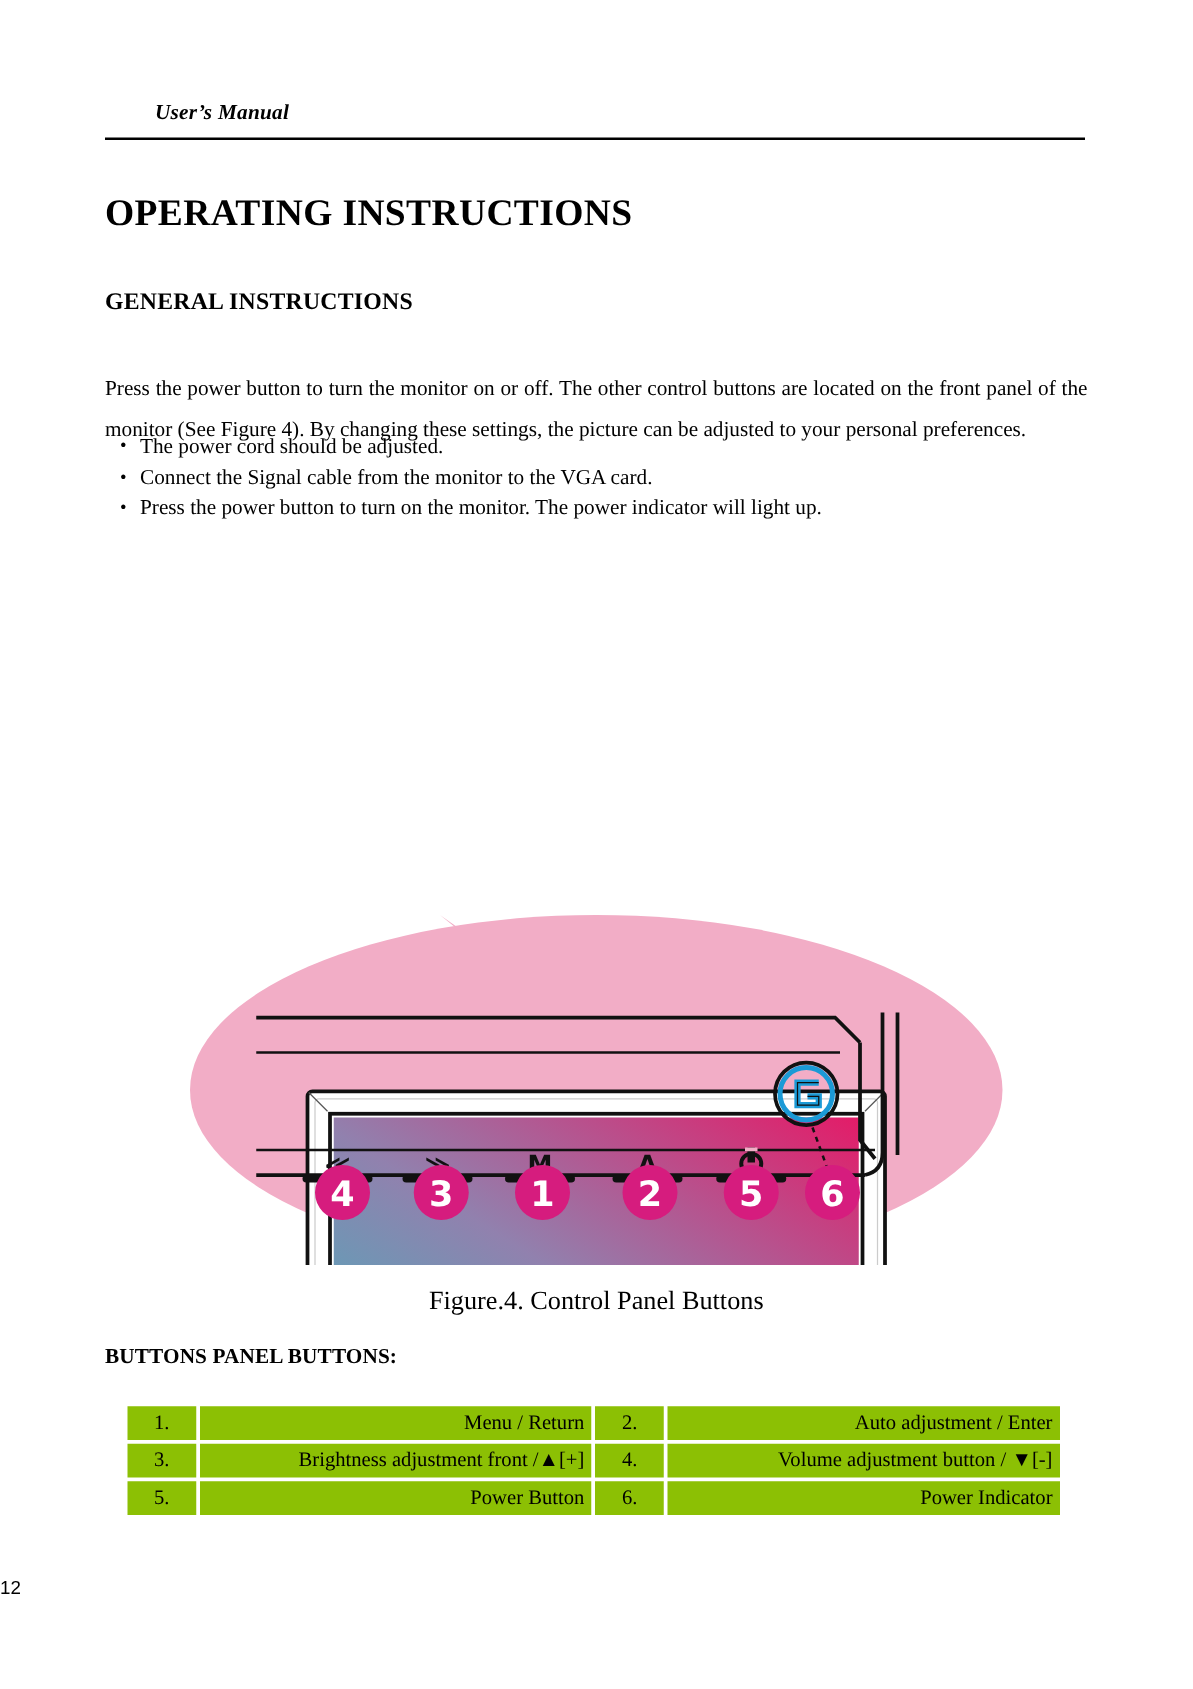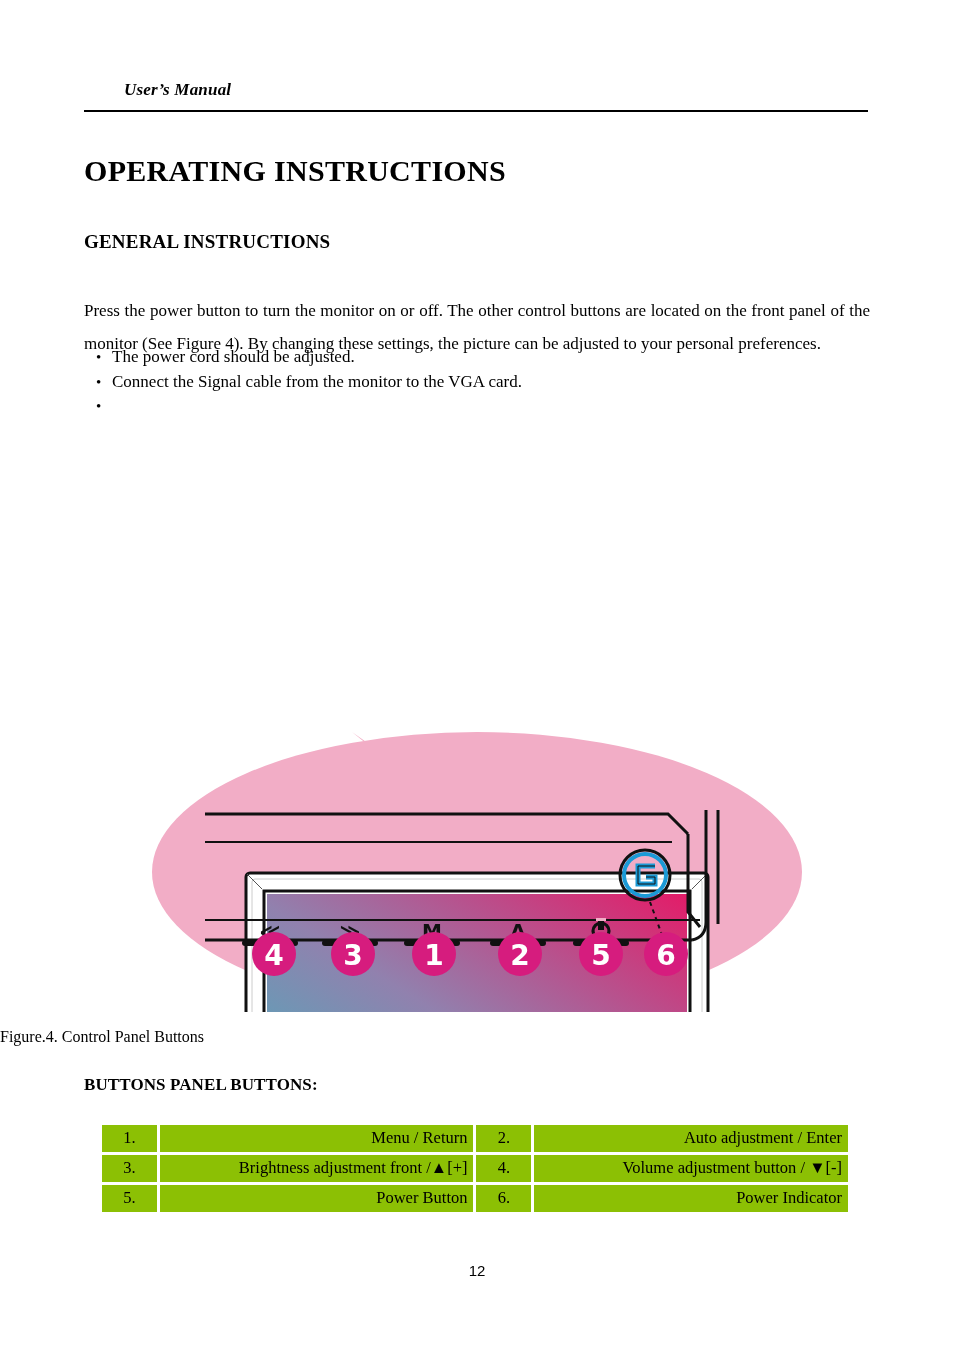--- a/index.html
+++ b/index.html
@@ -105,22 +105,22 @@
     width: 954px;
     height: 580px;
   }
   .figure-svg { display: block; }
 
   .figure-caption {
     position: absolute;
     left: 0;
     top: 1028px;
     width: 954px;
-    text-align: left;
-    font-size: 16px;
+    text-align: center;
+    font-size: 21px;
   }
 
   
   .table-heading {
     position: absolute;
     left: 84px;
     top: 1075px;
     font-size: 17px;
     font-weight: bold;
     letter-spacing: 0.1px;
@@ -151,21 +151,21 @@
     text-align: right;
     padding-left: 14px;
   }
 
   
   .page-number {
     position: absolute;
     left: 0;
     top: 1262px;
     width: 954px;
-    text-align: center;
+    text-align: left;
     font-family: "Liberation Sans", "DejaVu Sans", sans-serif;
     font-size: 15px;
   }
 </style>
 </head>
 <body>
 
 <div class="page">
 
   <div class="header-title">User’s Manual</div>
@@ -180,20 +180,21 @@
     <li>
       <span class="bullet-dot">•</span>
       <span>The power cord should be adjusted.</span>
     </li>
     <li>
       <span class="bullet-dot">•</span>
       <span>Connect the Signal cable from the monitor to the VGA card.</span>
     </li>
     <li>
       <span class="bullet-dot">•</span>
+      <span>Press the power button to turn on the monitor. The power indicator will light up.</span>
     </li>
   </ul>
 
   <div class="figure-wrap">
     <svg class="figure-svg" width="954" height="580" viewBox="0 0 954 580" xmlns="http://www.w3.org/2000/svg">
       <defs>
         <linearGradient id="screenGrad" x1="0" y1="1" x2="1" y2="0">
           <stop offset="0%" stop-color="#3BB6BE"></stop>
           <stop offset="48%" stop-color="#9181AE"></stop>
           <stop offset="100%" stop-color="#E31C68"></stop>

